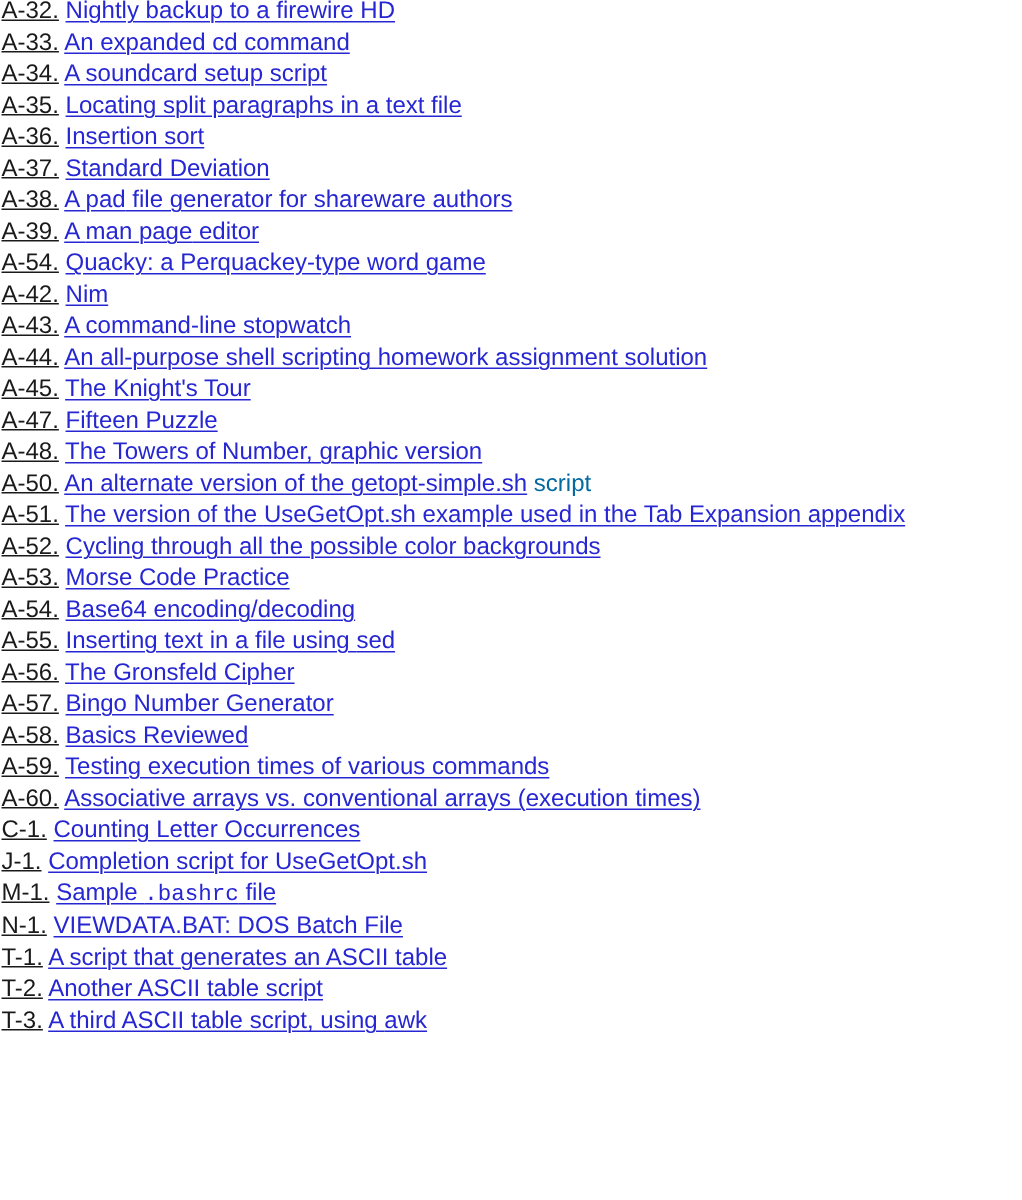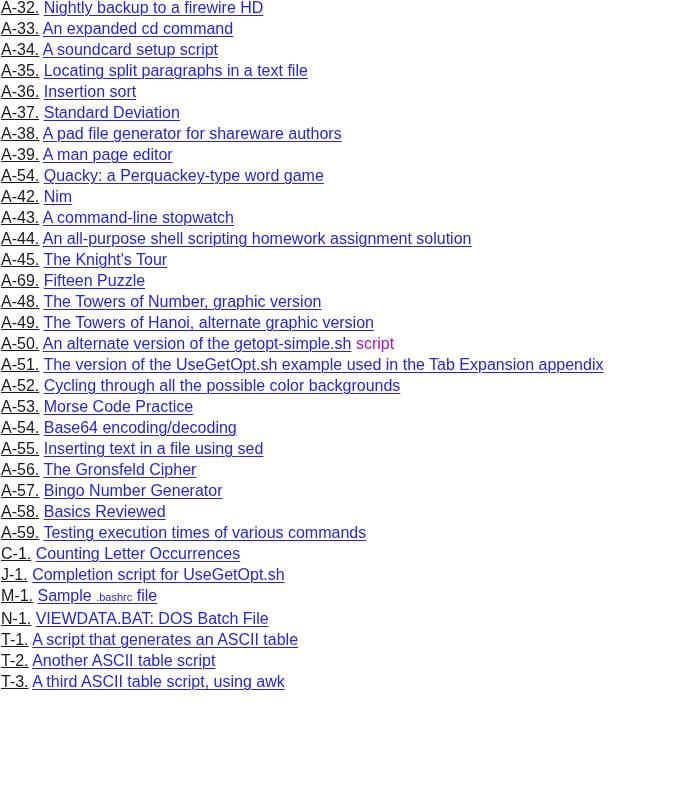--- a/index.html
+++ b/index.html
@@ -30,58 +30,58 @@
   a.link {
     color: #2626d2;
     text-decoration: underline;
     text-decoration-thickness: 1px;
     text-underline-offset: 2px;
     cursor: pointer;
   }
   .seg-plain { font-style: normal; text-align: right; }
   .seg-italic { }
   .seg-mono {
-    font-family: Liberation Sans, sans-serif;
-    font-size: 11px;
+    font-family: Liberation Mono, monospace;
+    font-size: 15px;
   }
   .after {
-    color: #a21caf;
+    color: #0369a1;
     text-decoration: none;
   }
 </style>
 </head>
 <body>
 
 <div class="list" id="example-list">
     <div class="line"><span class="prefix">A-32.</span> <a class="link" href="#"><span class="seg-plain">Nightly backup to a firewire HD</span></a></div>
     <div class="line"><span class="prefix">A-33.</span> <a class="link" href="#"><span class="seg-plain">An expanded </span><span class="seg-italic">cd</span><span class="seg-plain"> command</span></a></div>
     <div class="line"><span class="prefix">A-34.</span> <a class="link" href="#"><span class="seg-plain">A soundcard setup script</span></a></div>
     <div class="line"><span class="prefix">A-35.</span> <a class="link" href="#"><span class="seg-plain">Locating split paragraphs in a text file</span></a></div>
     <div class="line"><span class="prefix">A-36.</span> <a class="link" href="#"><span class="seg-plain">Insertion sort</span></a></div>
     <div class="line"><span class="prefix">A-37.</span> <a class="link" href="#"><span class="seg-plain">Standard Deviation</span></a></div>
     <div class="line"><span class="prefix">A-38.</span> <a class="link" href="#"><span class="seg-plain">A </span><span class="seg-italic">pad</span><span class="seg-plain"> file generator for shareware authors</span></a></div>
     <div class="line"><span class="prefix">A-39.</span> <a class="link" href="#"><span class="seg-plain">A </span><span class="seg-italic">man page</span><span class="seg-plain"> editor</span></a></div>
     <div class="line"><span class="prefix">A-54.</span> <a class="link" href="#"><span class="seg-plain">Quacky: a Perquackey-type word game</span></a></div>
     <div class="line"><span class="prefix">A-42.</span> <a class="link" href="#"><span class="seg-plain">Nim</span></a></div>
     <div class="line"><span class="prefix">A-43.</span> <a class="link" href="#"><span class="seg-plain">A command-line stopwatch</span></a></div>
     <div class="line"><span class="prefix">A-44.</span> <a class="link" href="#"><span class="seg-plain">An all-purpose shell scripting homework assignment solution</span></a></div>
     <div class="line"><span class="prefix">A-45.</span> <a class="link" href="#"><span class="seg-plain">The Knight's Tour</span></a></div>
-    <div class="line"><span class="prefix">A-69.</span> <a class="link" href="#"><span class="seg-plain">Fifteen Puzzle</span></a></div>
+    <div class="line"><span class="prefix">A-47.</span> <a class="link" href="#"><span class="seg-plain">Fifteen Puzzle</span></a></div>
     <div class="line"><span class="prefix">A-48.</span> <a class="link" href="#"><span class="seg-italic">The Towers of Number, graphic version</span></a></div>
-    <div class="line"><span class="prefix">A-49.</span> <a class="link" href="#"><span class="seg-italic">The Towers of Hanoi, alternate graphic version</span></a></div>
     <div class="line"><span class="prefix">A-50.</span> <a class="link" href="#"><span class="seg-plain">An alternate version of the getopt-simple.sh</span></a><span class="after"> script</span></div>
     <div class="line"><span class="prefix">A-51.</span> <a class="link" href="#"><span class="seg-plain">The version of the </span><span class="seg-italic">UseGetOpt.sh</span><span class="seg-plain"> example used in the Tab Expansion appendix</span></a></div>
     <div class="line"><span class="prefix">A-52.</span> <a class="link" href="#"><span class="seg-plain">Cycling through all the possible color backgrounds</span></a></div>
     <div class="line"><span class="prefix">A-53.</span> <a class="link" href="#"><span class="seg-plain">Morse Code Practice</span></a></div>
     <div class="line"><span class="prefix">A-54.</span> <a class="link" href="#"><span class="seg-plain">Base64 encoding/decoding</span></a></div>
     <div class="line"><span class="prefix">A-55.</span> <a class="link" href="#"><span class="seg-plain">Inserting text in a file using </span><span class="seg-italic">sed</span></a></div>
     <div class="line"><span class="prefix">A-56.</span> <a class="link" href="#"><span class="seg-plain">The Gronsfeld Cipher</span></a></div>
     <div class="line"><span class="prefix">A-57.</span> <a class="link" href="#"><span class="seg-plain">Bingo Number Generator</span></a></div>
     <div class="line"><span class="prefix">A-58.</span> <a class="link" href="#"><span class="seg-plain">Basics Reviewed</span></a></div>
     <div class="line"><span class="prefix">A-59.</span> <a class="link" href="#"><span class="seg-plain">Testing execution times of various commands</span></a></div>
+    <div class="line"><span class="prefix">A-60.</span> <a class="link" href="#"><span class="seg-plain">Associative arrays vs. conventional arrays (execution times)</span></a></div>
     <div class="line"><span class="prefix">C-1.</span> <a class="link" href="#"><span class="seg-plain">Counting Letter Occurrences</span></a></div>
     <div class="line"><span class="prefix">J-1.</span> <a class="link" href="#"><span class="seg-plain">Completion script for </span><span class="seg-italic">UseGetOpt.sh</span></a></div>
     <div class="line"><span class="prefix">M-1.</span> <a class="link" href="#"><span class="seg-plain">Sample </span><span class="seg-mono">.bashrc</span><span class="seg-plain"> file</span></a></div>
     <div class="line"><span class="prefix">N-1.</span> <a class="link" href="#"><span class="seg-plain">VIEWDATA.BAT: DOS Batch File</span></a></div>
     <div class="line"><span class="prefix">T-1.</span> <a class="link" href="#"><span class="seg-plain">A script that generates an ASCII table</span></a></div>
     <div class="line"><span class="prefix">T-2.</span> <a class="link" href="#"><span class="seg-plain">Another ASCII table script</span></a></div>
     <div class="line"><span class="prefix">T-3.</span> <a class="link" href="#"><span class="seg-plain">A third ASCII table script, using </span><span class="seg-italic">awk</span></a></div>
   </div>
 
 </body></html>

